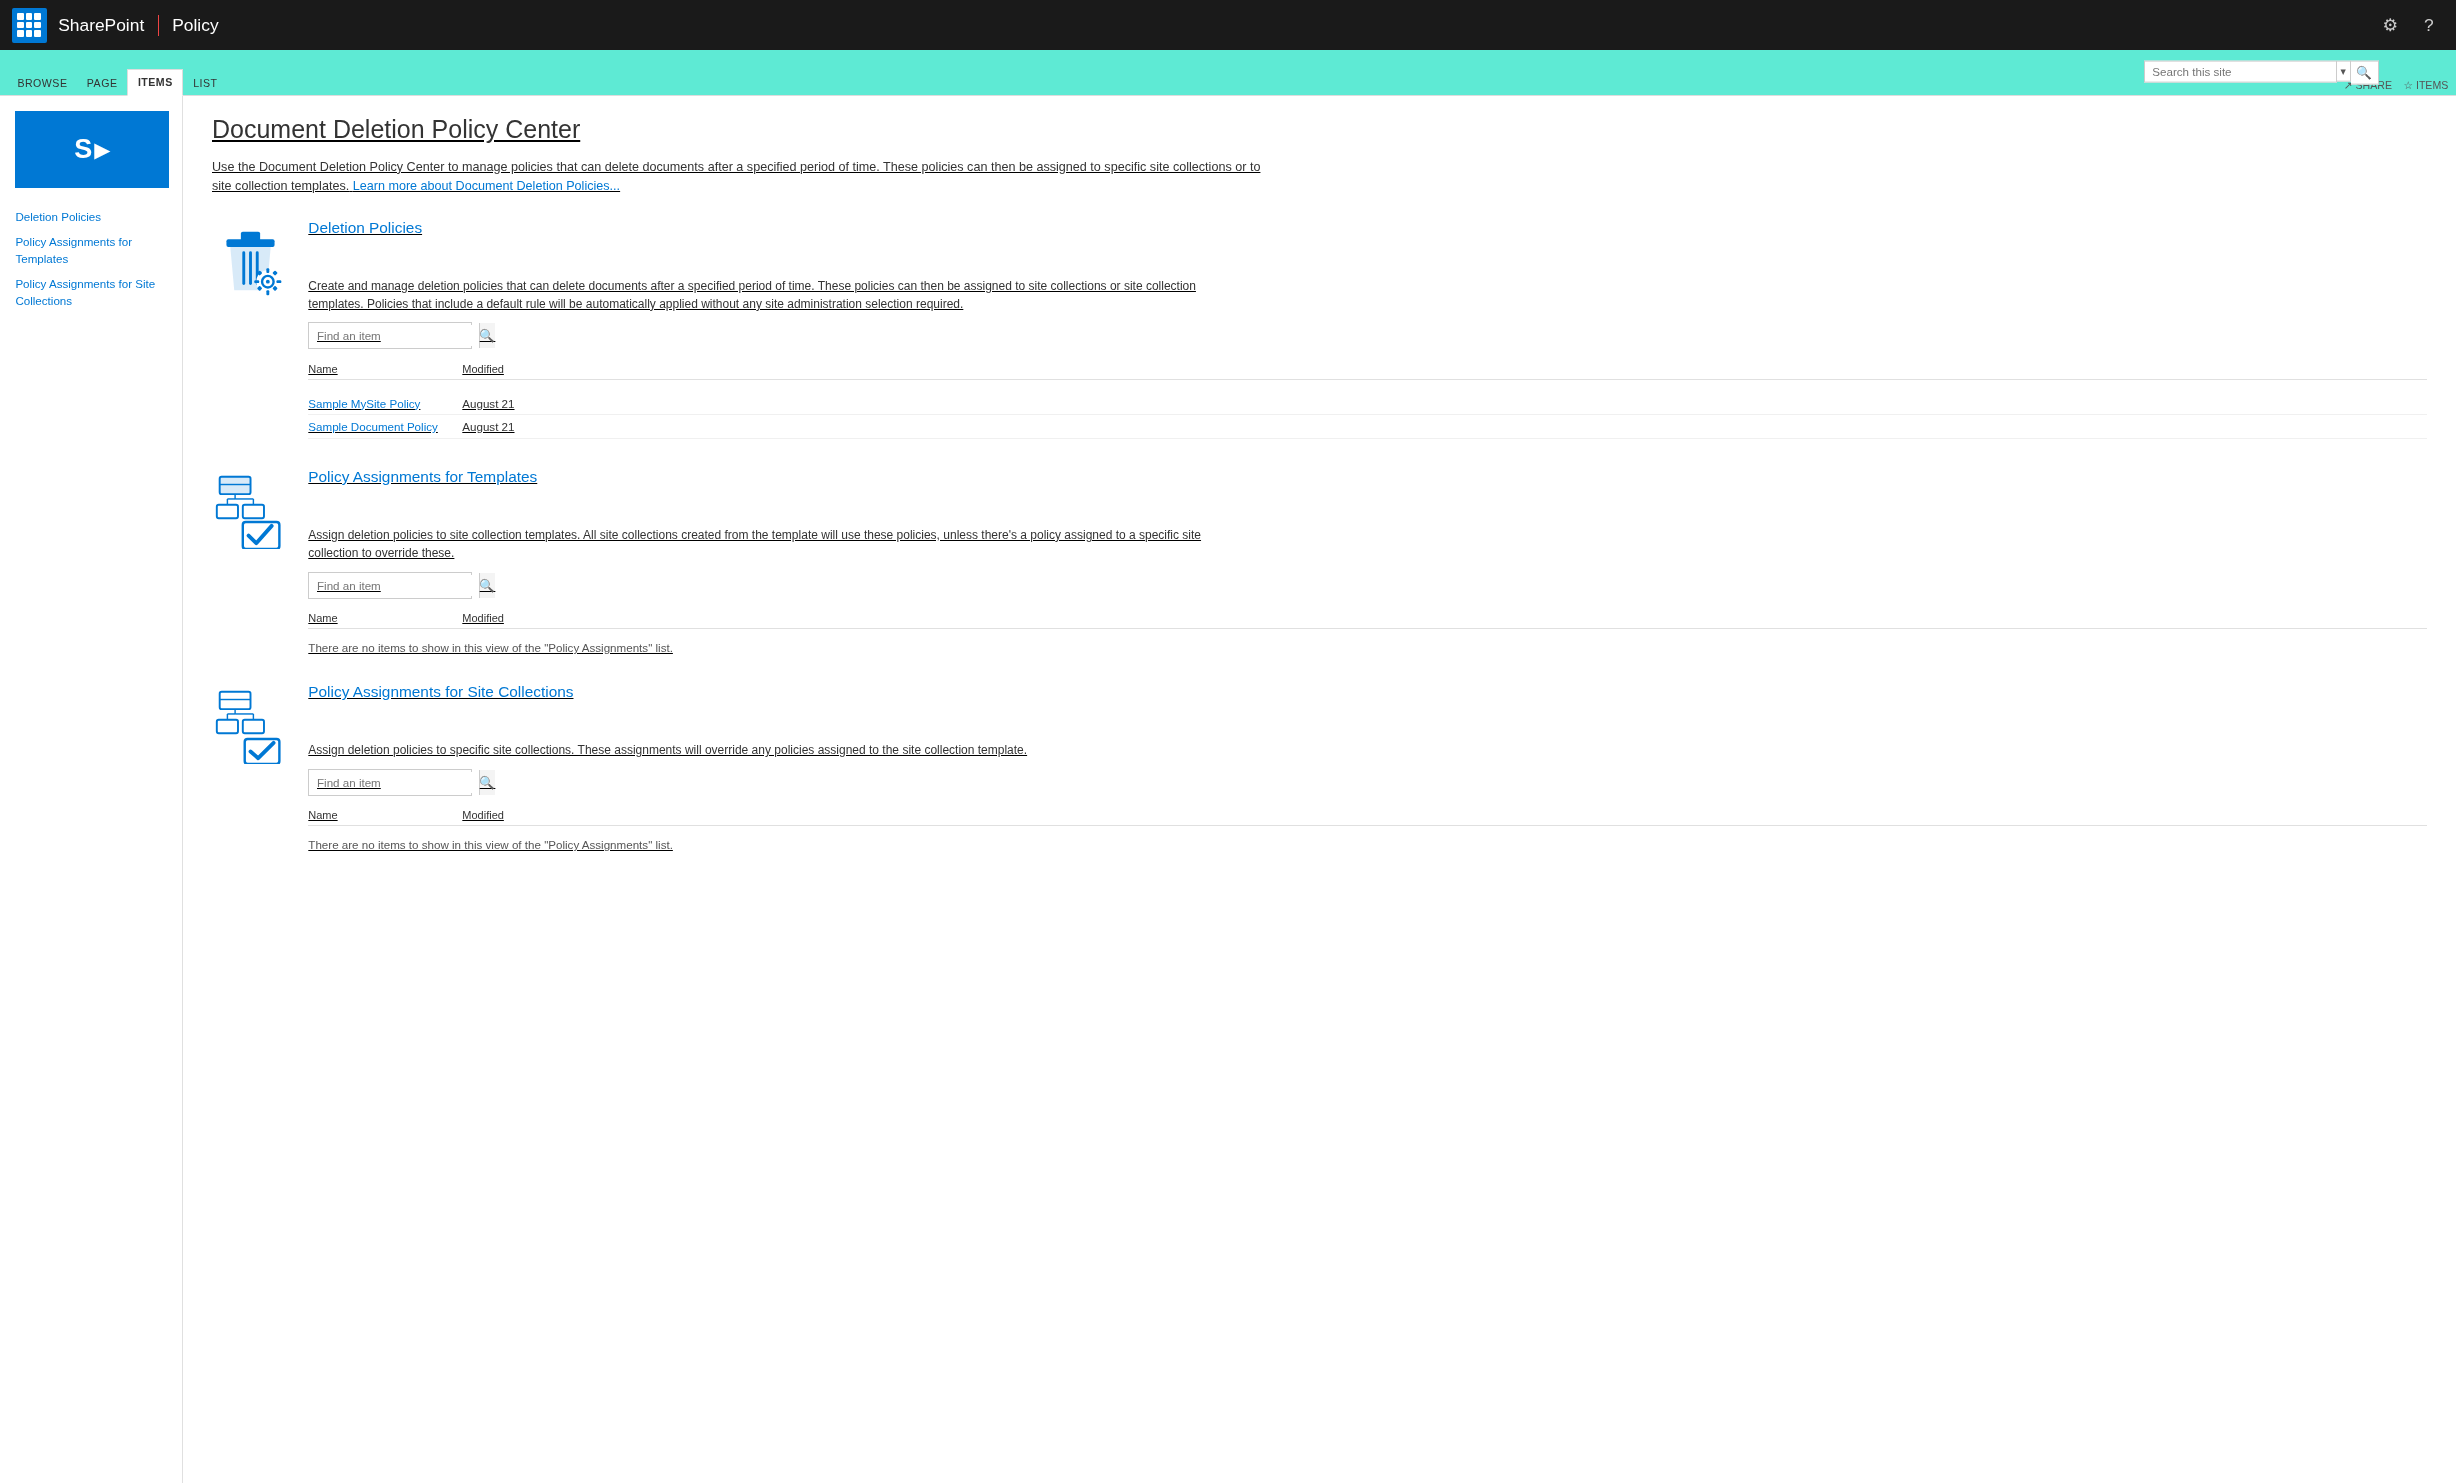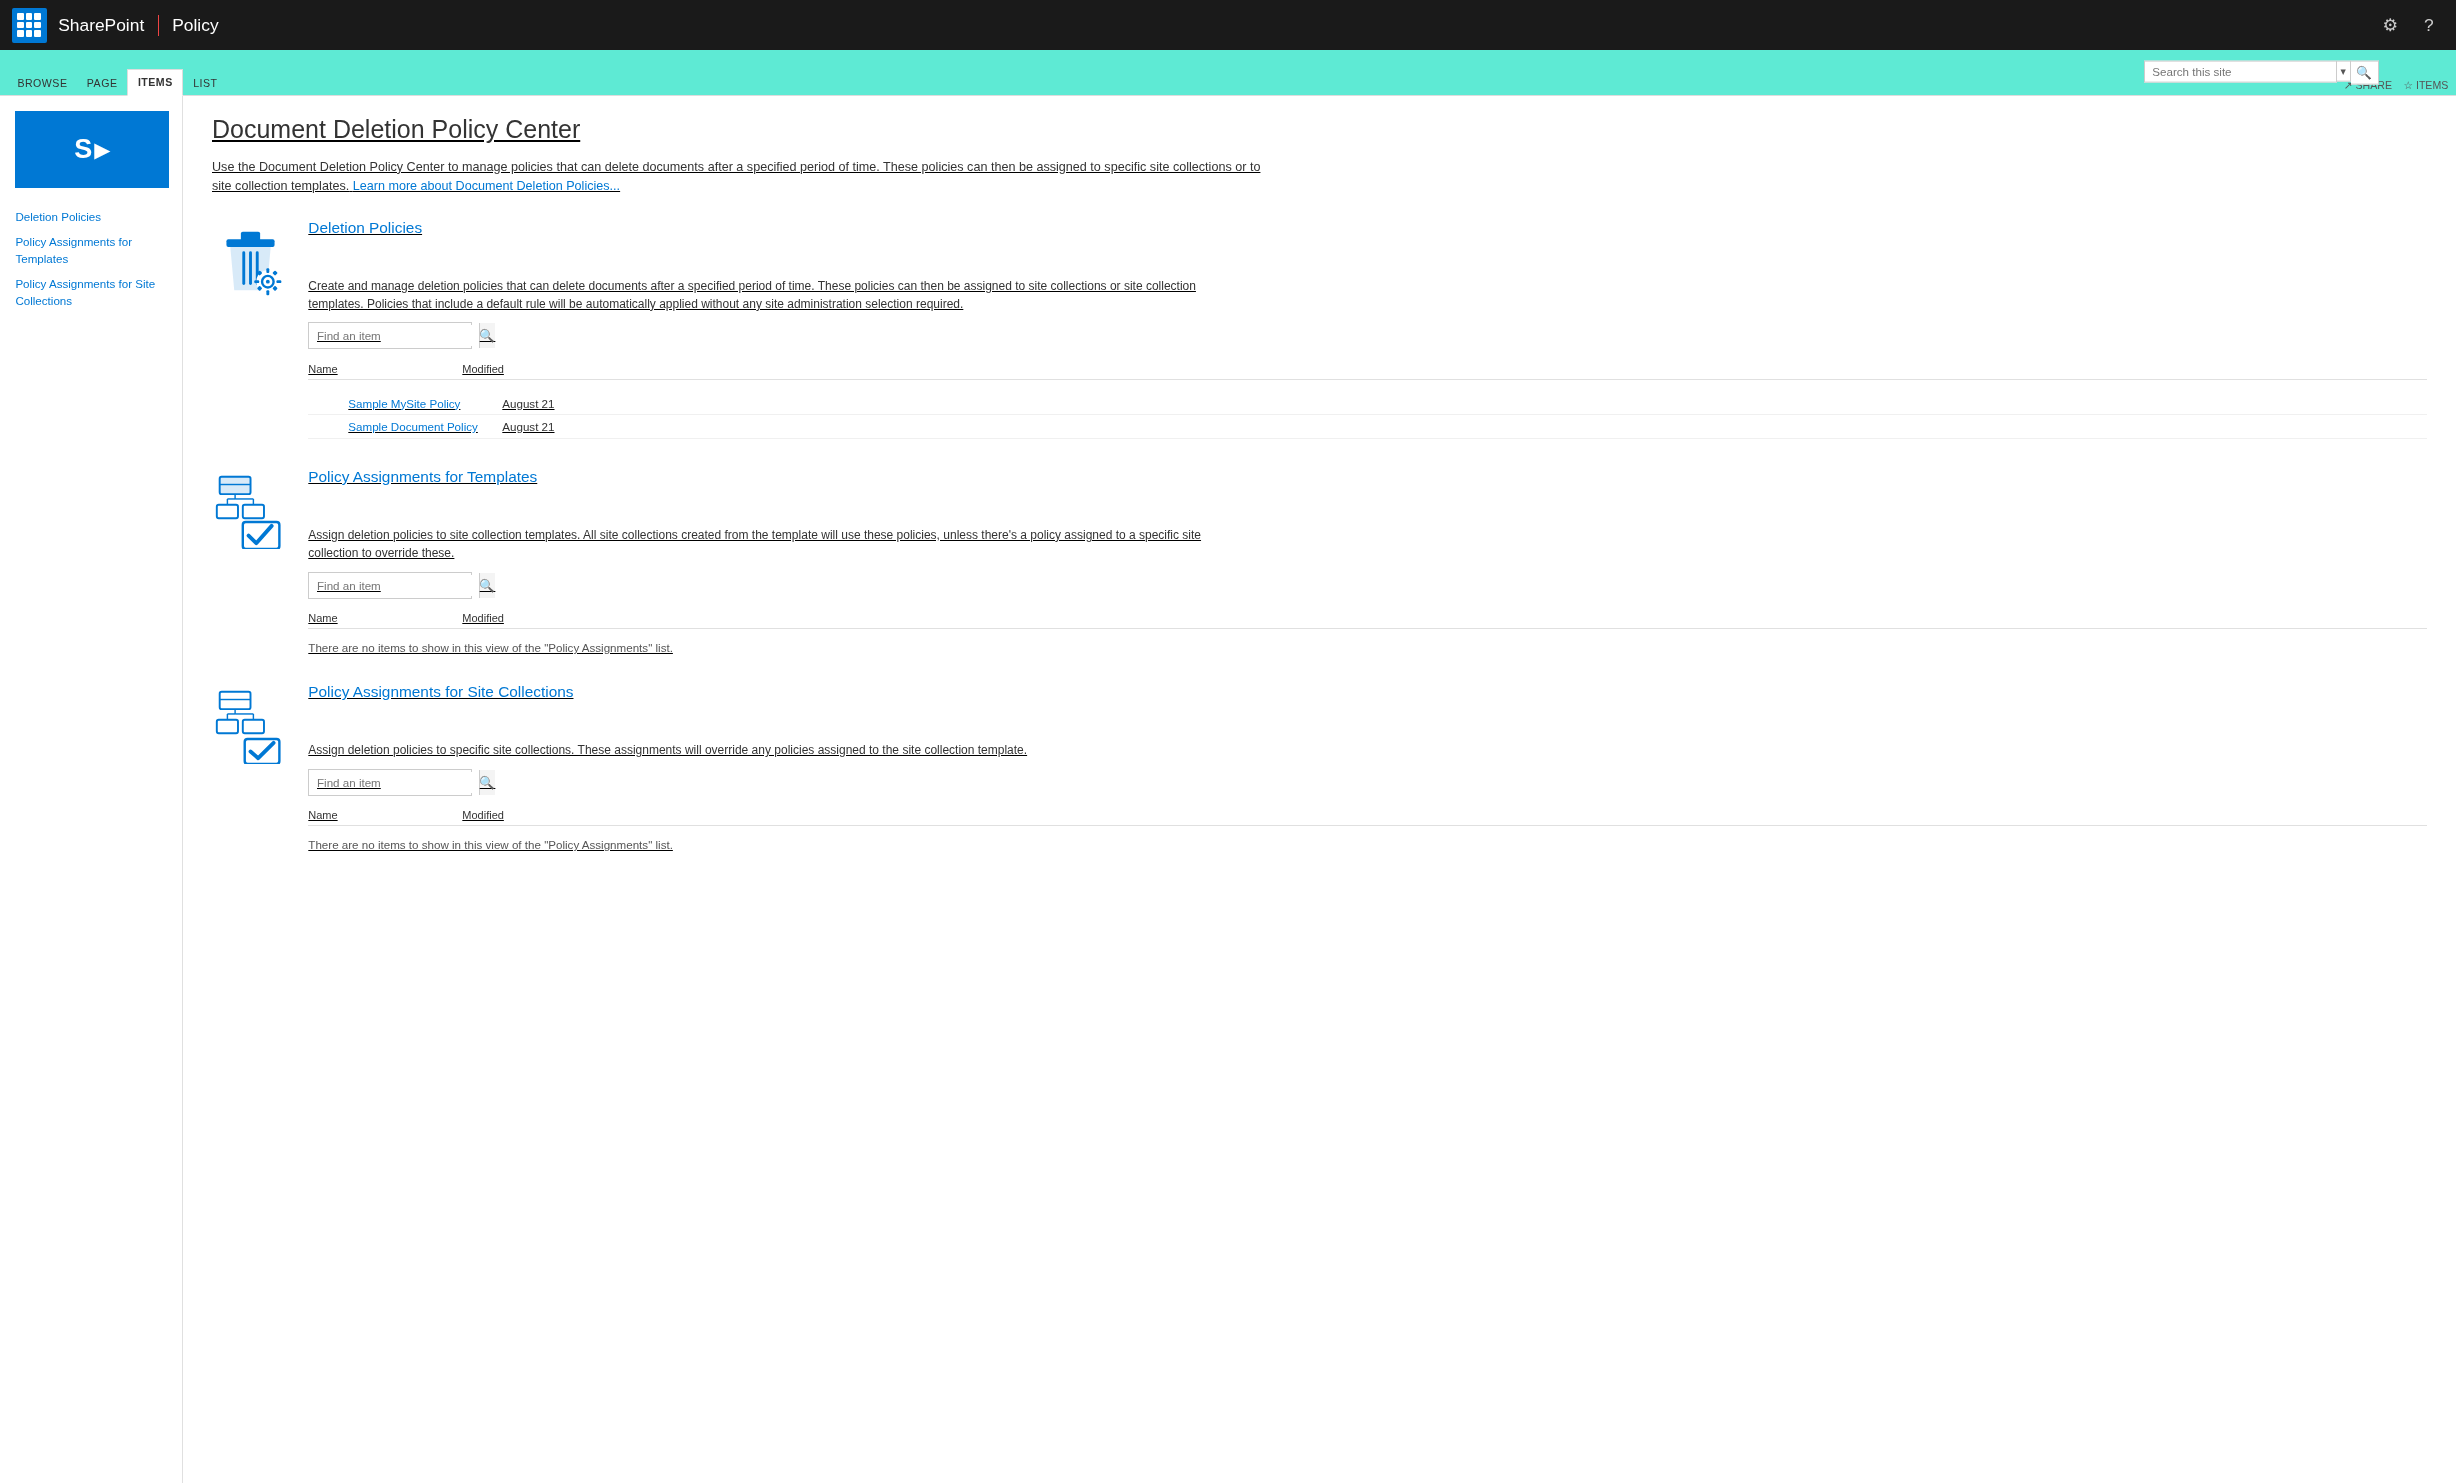--- a/index.html
+++ b/index.html
@@ -171,21 +171,21 @@
       display: flex; gap: 0;
       border-bottom: 1px solid #e0e0e0;
       margin-bottom: 12px;
     }
     .list-col-name { font-size: 11px; color: #333; width: 154px; padding: 3.9px 0; }
     .list-col-mod  { font-size: 11px; color: #333; padding: 3.9px 0; }
     .list-row {
       display: flex; gap: 0;
       border-bottom: 1px solid #f0f0f0;
     }
-    .list-cell-name { font-size: 11.6px; color: #0078d4; width: 154px; padding: 4.8px 0; cursor: pointer; margin-left: 40px; }
+    .list-cell-name { font-size: 11.6px; color: #0078d4; width: 154px; padding: 4.8px 0; cursor: pointer; }
     .list-cell-mod  { font-size: 11.6px; color: #333; padding: 4.8px 0; }
     .no-items { font-size: 11.6px; color: #555; margin-top: 3.9px; }
 
     
     .search-site-box {
       position: absolute; right: 77px; top: 50%;
       transform: translateY(-50%);
       display: flex; align-items: flex-start;
     }
     .search-site-input {

